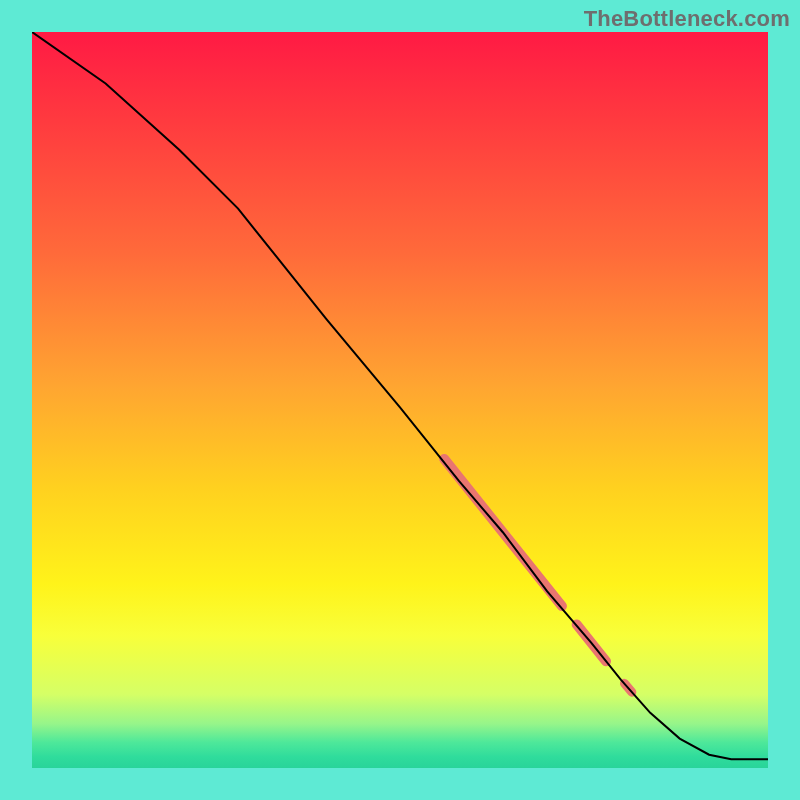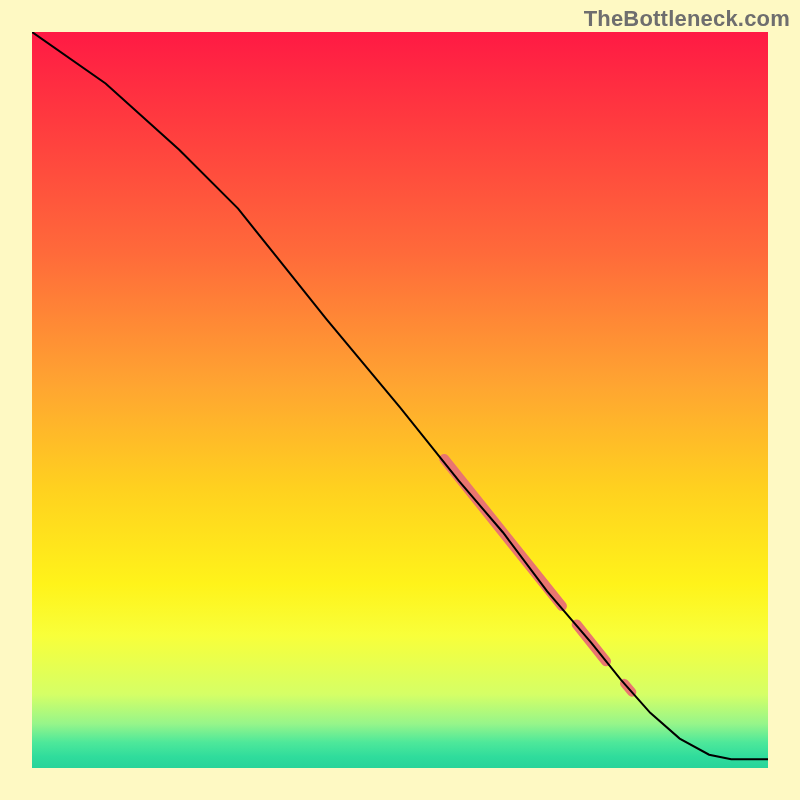--- a/index.html
+++ b/index.html
@@ -8,21 +8,21 @@
     width: 800px;
     height: 800px;
     overflow: hidden;
     background: #000;
     font-family: Arial, Helvetica, sans-serif;
   }
   .frame {
     width: 800px;
     height: 800px;
     position: relative;
-    background: #fef9c3;
+    background: #5eead4;
   }
   .plot {
     position: absolute;
     left: 32px;
     top: 32px;
     width: 736px;
     height: 736px;
     overflow: hidden;
   }
   .plot svg {

